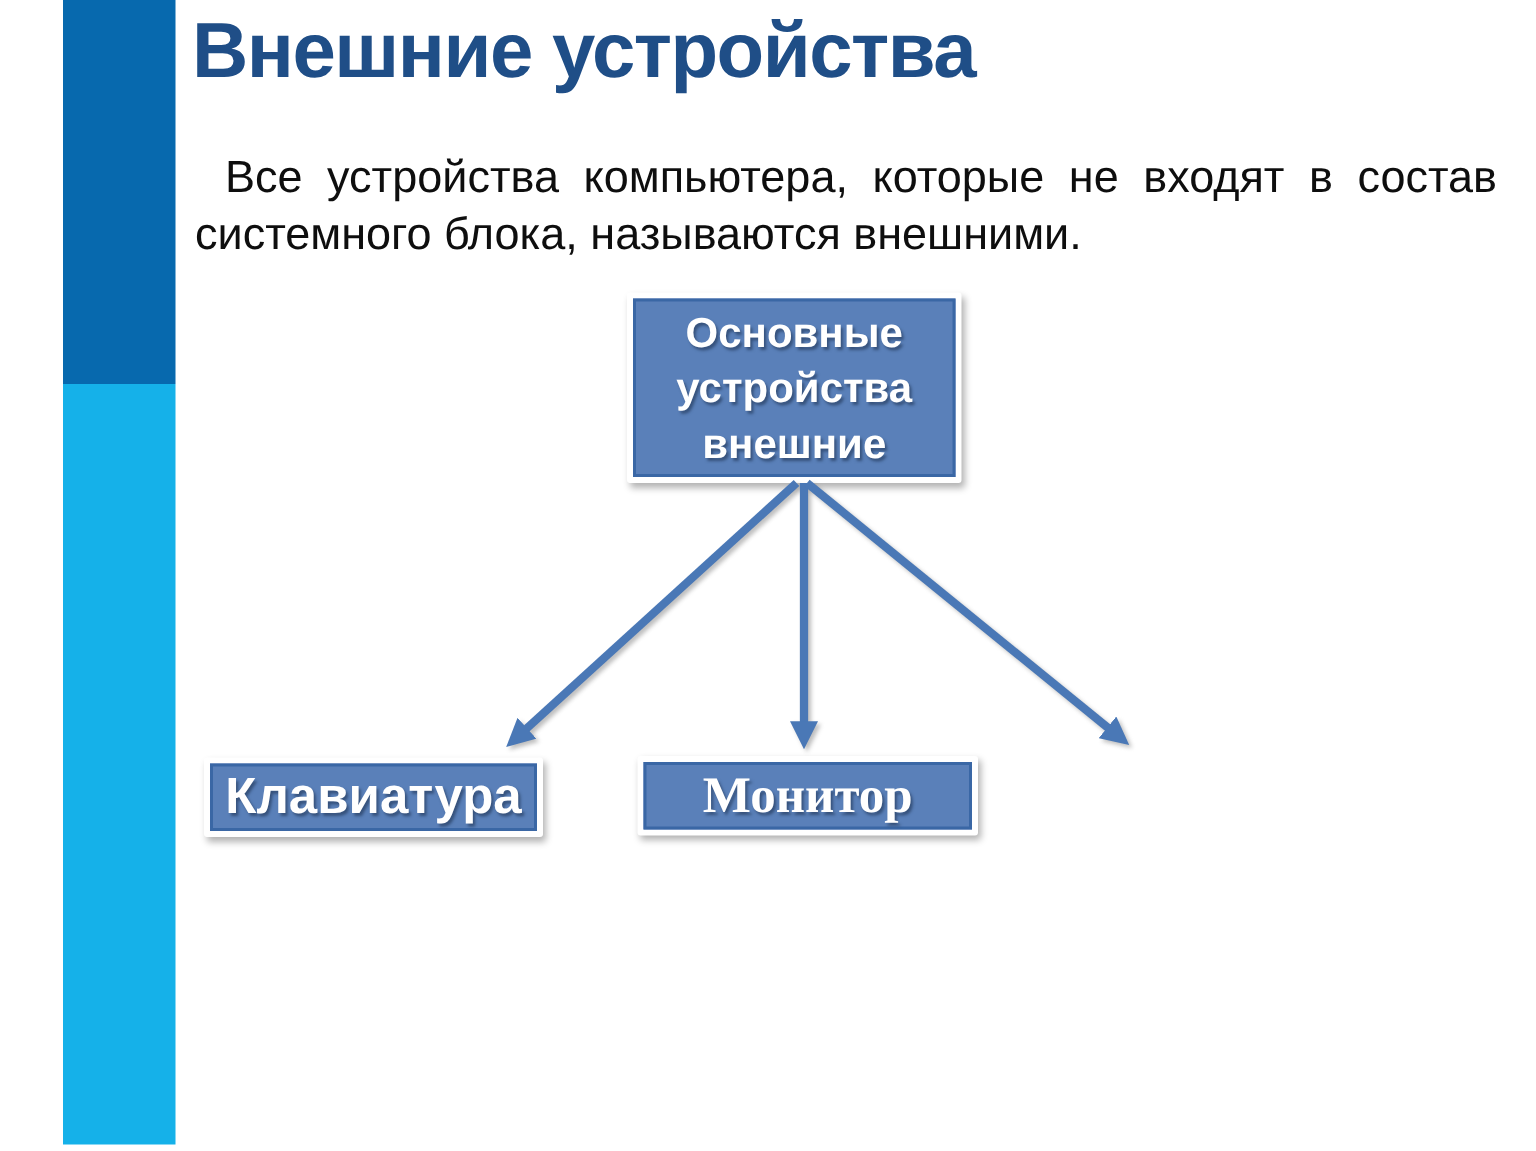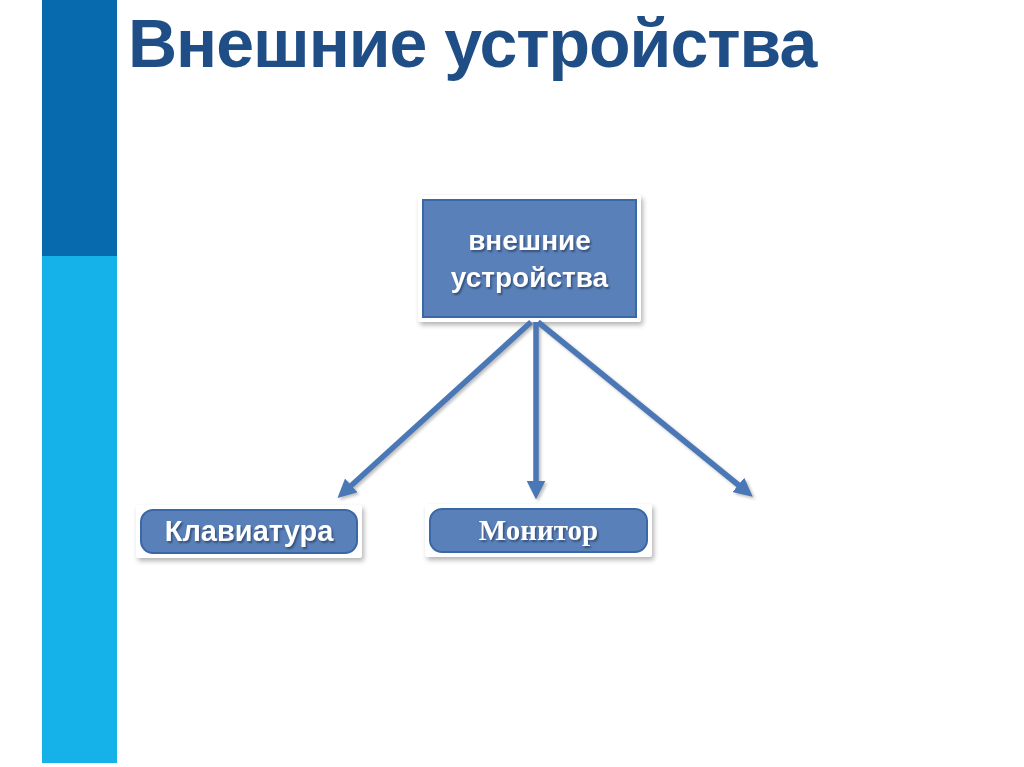--- a/index.html
+++ b/index.html
@@ -11,21 +11,21 @@
     overflow: hidden;
     font-family: "Liberation Sans", sans-serif;
   }
   .stripe { position: absolute; left: 42px; width: 75px; }
   .stripe-dark { top: 0; height: 256px; background: #0769ae; }
   .stripe-cyan { top: 256px; height: 507px; background: #15b1e9; }
   .slide-title {
     position: absolute;
     left: 128px;
     top: 4px;
-    font-size: 68px;
+    font-size: 52px;
     font-weight: bold;
     letter-spacing: -1px;
     color: #1f4e87;
     white-space: nowrap;
   }
   .slide-body {
     position: absolute;
     left: 130px;
     top: 100px;
     width: 868px;
@@ -59,21 +59,21 @@
     flex-direction: column;
     align-items: center;
     justify-content: center;
     color: #ffffff;
     font-weight: bold;
     text-align: center;
     text-shadow: 1.5px 2px 2px rgba(30,50,82,0.60);
   }
   .node-root { left: 418px; top: 195px; width: 223px; height: 127px; }
   .node-root .node-inner { font-size: 28px; line-height: 37px; }
-  .node-child .node-inner { font-size: 29px; border-radius: 13px; }
+  .node-child .node-inner { font-size: 34px; }
   .node-keyboard { left: 136px; top: 505px; width: 226px; height: 53px; }
   .node-monitor  { left: 425px; top: 504px; width: 227px; height: 53px; font-family: Liberation Serif, serif; }
   .node-mouse    { left: 702px; top: 504px; width: 228px; height: 53px; }
   .root-line { display: block; }
 
   .arrows {
     position: absolute;
     left: 0; top: 0;
     width: 1024px;
     height: 767px;
@@ -85,25 +85,30 @@
 </head>
 <body>
 
 <div class="stage">
 
   <div class="stripe stripe-dark"></div>
   <div class="stripe stripe-cyan"></div>
 
   <div class="slide-title">Внешние устройства</div>
 
+  <div class="slide-body">
+    <div class="body-line-1">Все  устройства компьютера, которые не входят в состав</div>
+    <div class="body-line-2">системного блока, называются внешними.</div>
+  </div>
 
   <div class="node node-root">
     <div class="node-inner">
+      <span class="root-line">Основные</span>
+      <span class="root-line">устройства</span>
       <span class="root-line">внешние</span>
-      <span class="root-line">устройства</span>
     </div>
   </div>
 
   <div class="node node-child node-keyboard">
     <div class="node-inner">Клавиатура</div>
   </div>
 
   <div class="node node-child node-monitor">
     <div class="node-inner">Монитор</div>
   </div>

